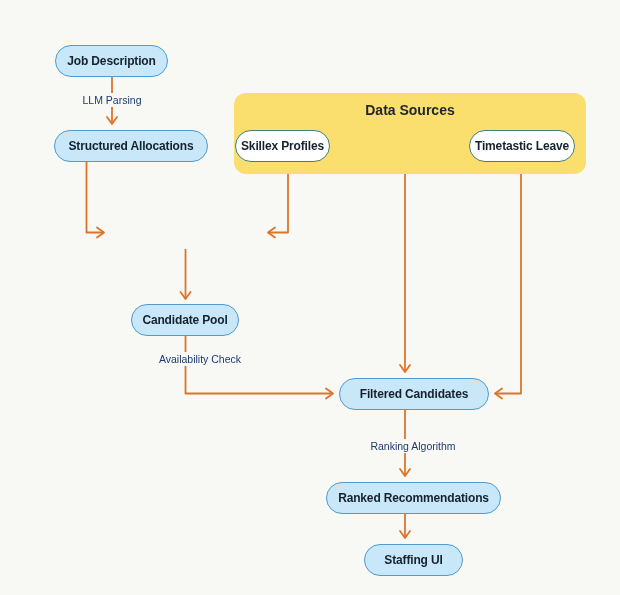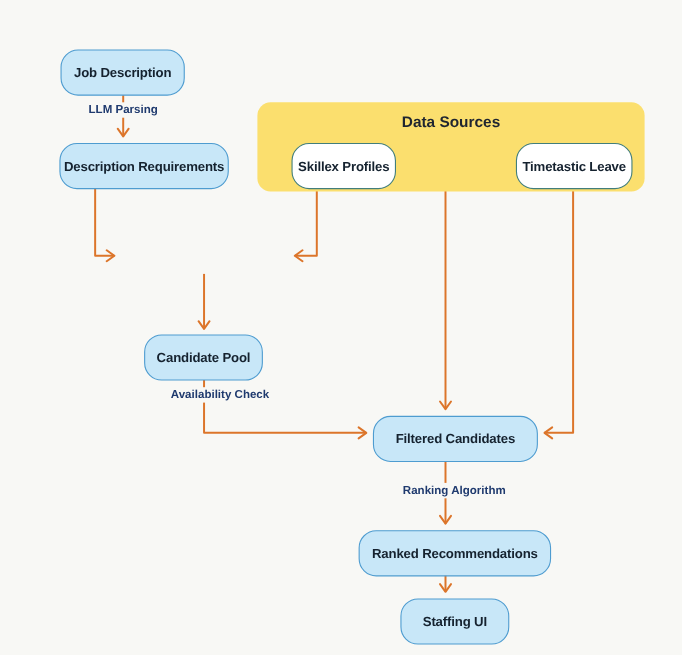--- a/index.html
+++ b/index.html
@@ -14,59 +14,59 @@
     width: 620px; height: 595px;
     background: #F8F8F5;
   }
   svg.edges {
     position: absolute; left: 0; top: 0;
     width: 620px; height: 595px;
     pointer-events: none;
   }
   .node {
     position: absolute;
-    height: 42px;
+    height: 32px;
     border-radius: 16px;
     display: flex; align-items: center; justify-content: center;
     font-size: 12px; font-weight: bold; letter-spacing: -0.15px;
     color: #15222F;
     white-space: nowrap;
     box-sizing: border-box;
   }
   .blue  { background: #C8E7F8; border: 1.5px solid #4E9CD0; }
   .white { background: #FFFFFF; border: 1.5px solid #427E7B; }
 
   .n-jd   { left: 55px;  top: 45px;  width: 113px; }
   .n-sr   { left: 54px;  top: 130px; width: 154px; }
   .n-vds  { left: 110px; top: 217px; width: 151px; }
   .n-cp   { left: 131px; top: 304px; width: 108px; }
   .n-fc   { left: 339px; top: 378px; width: 150px; }
   .n-rr   { left: 326px; top: 482px; width: 175px; }
   .n-sui  { left: 364px; top: 544px; width: 99px;  }
-  .n-skx  { left: 265px; top: 130px; width: 95px; text-align: right;  }
+  .n-skx  { left: 235px; top: 130px; width: 95px; text-align: right;  }
   .n-mav  { left: 348px; top: 130px; width: 114px; }
   .n-tim  { left: 469px; top: 130px; width: 106px; }
 
   .group {
     position: absolute;
     left: 234px; top: 93px; width: 352px; height: 81px;
     background: #FBDF6E;
     border-radius: 12px;
   }
   .group-title {
     position: absolute; top: 9px; left: 0; right: 0;
     text-align: center;
     font-size: 14px; font-weight: bold; color: #1F2530;
   }
   .edge-label {
     position: absolute;
     transform: translate(-50%, -50%);
     background: #F8F8F5;
     padding: 1px 5px;
-    font-size: 10.5px; font-weight: bold;
+    font-size: 10.5px; font-weight: normal;
     color: #1F3A6E;
     white-space: nowrap;
   }
   .el-llm  { left: 112px; top: 100px; }
   .el-avl  { left: 200px; top: 359px; text-align: right; }
   .el-rnk  { left: 413px; top: 446px; }
 </style>
 </head>
 <body>
 
@@ -92,21 +92,21 @@
   </svg>
 
   <div class="group">
     <div class="group-title">Data Sources</div>
   </div>
 
   <div class="node white n-skx">Skillex Profiles</div>
   <div class="node white n-tim">Timetastic Leave</div>
 
   <div class="node blue n-jd">Job Description</div>
-  <div class="node blue n-sr">Description Requirements</div>
+  <div class="node blue n-sr">Structured Allocations</div>
   <div class="node blue n-cp">Candidate Pool</div>
   <div class="node blue n-fc">Filtered Candidates</div>
   <div class="node blue n-rr">Ranked Recommendations</div>
   <div class="node blue n-sui">Staffing UI</div>
 
   <div class="edge-label el-llm">LLM Parsing</div>
   <div class="edge-label el-avl">Availability Check</div>
   <div class="edge-label el-rnk">Ranking Algorithm</div>
 
 </div>

